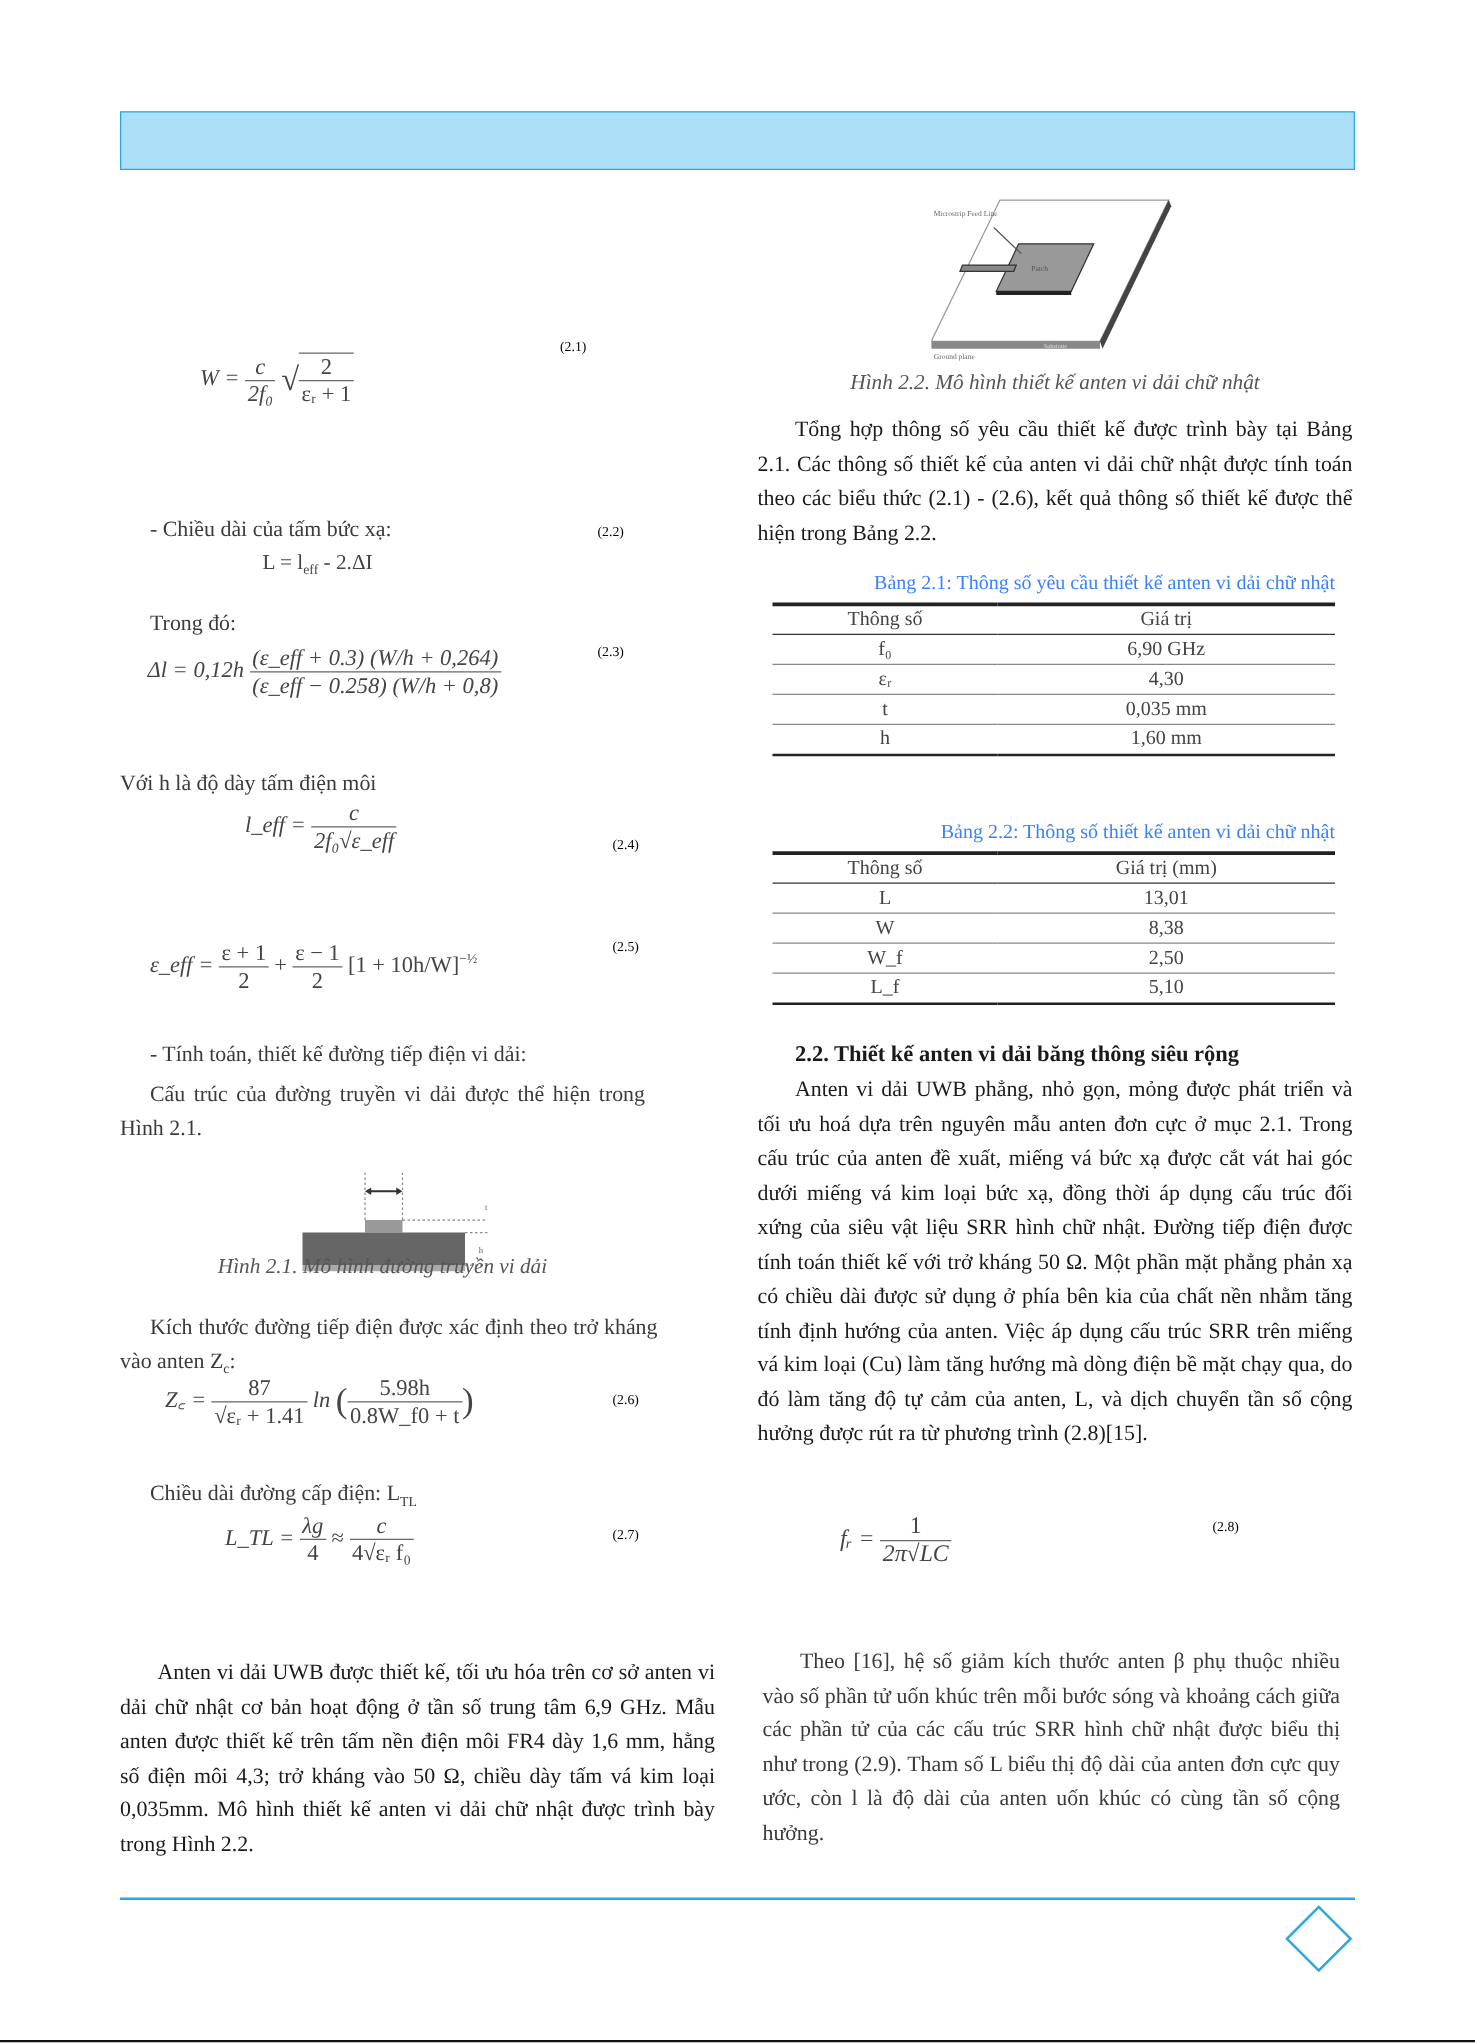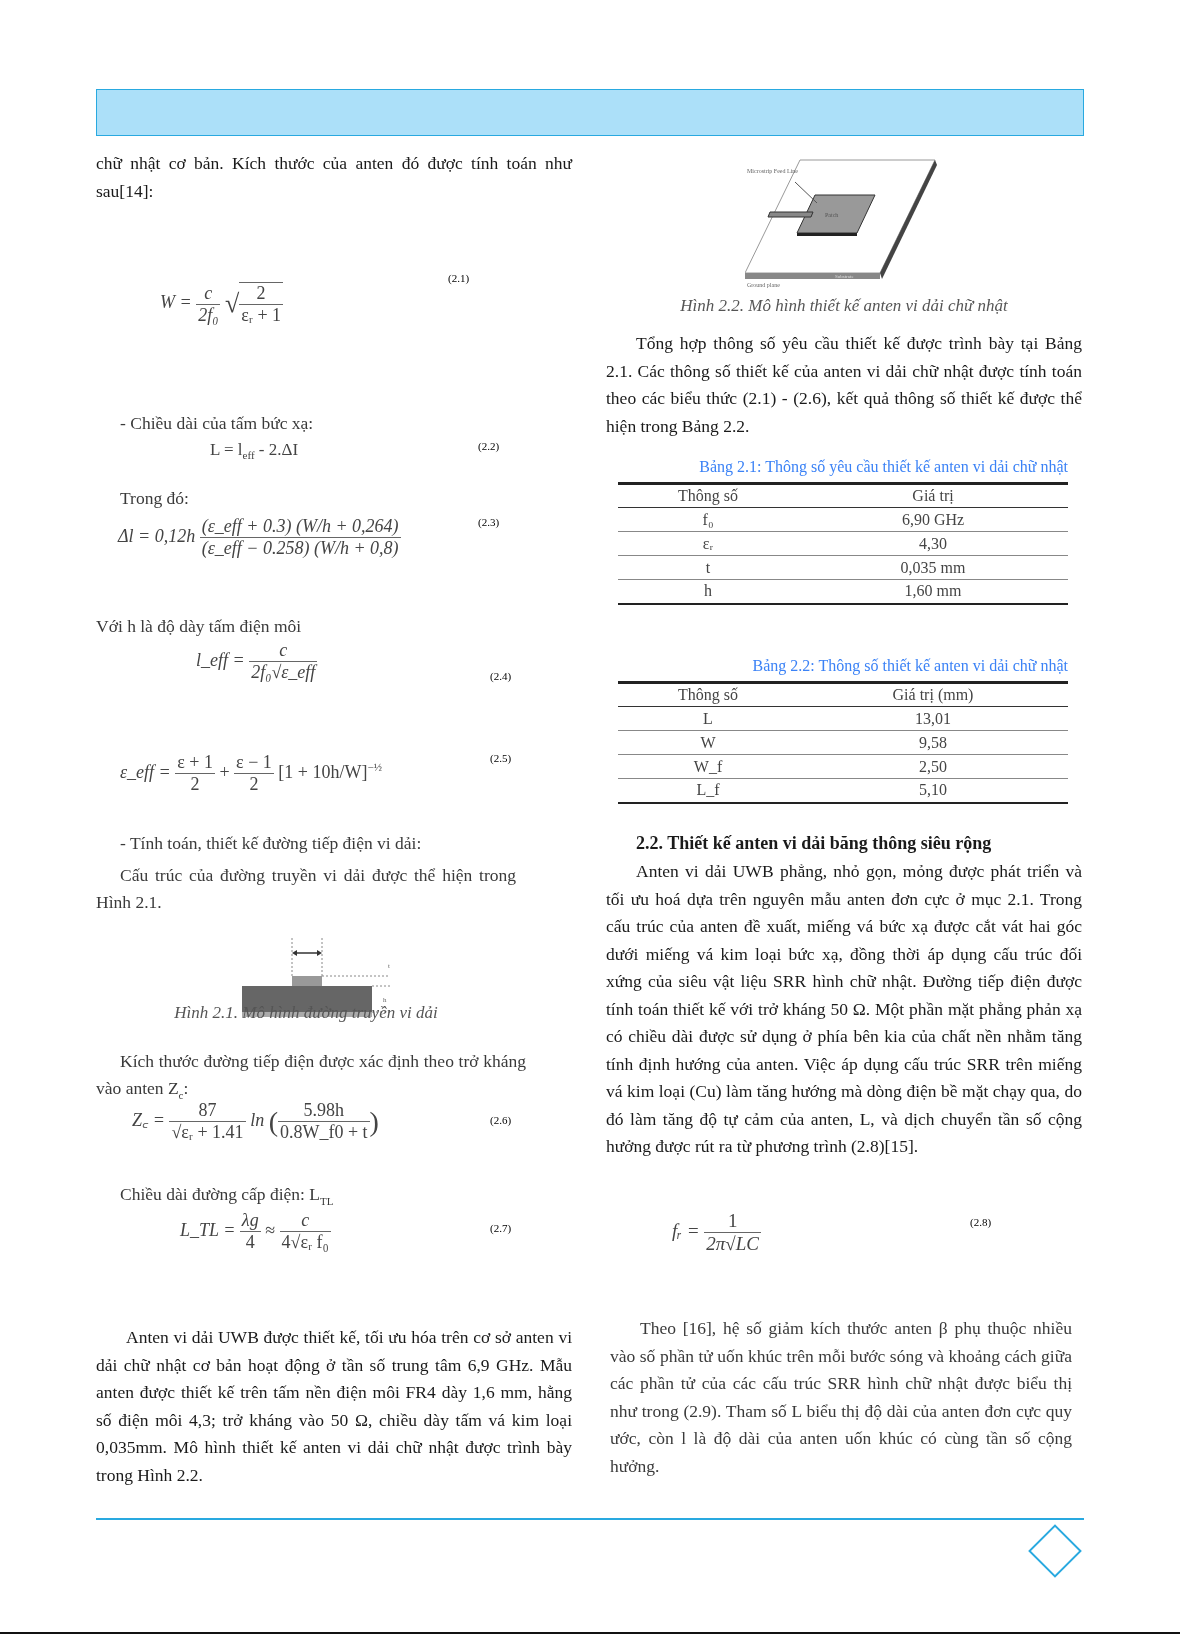--- a/index.html
+++ b/index.html
@@ -29,36 +29,35 @@
   .diamond { position: absolute; left: 1036px; top: 1532px; width: 38px; height: 38px; border: 2px solid #29a9e0; transform: rotate(45deg); }
   .bottom-line { position: absolute; left: 0; top: 1632px; width: 1180px; height: 2px; background: #111; }
   sub, sup { font-size: 11px; }
 </style>
 </head>
 <body>
 
 <div class="header-band"></div>
 
 <div class="col col-left">
-  <p class="p">chữ nhật cơ bản. Kích thước của anten đó được tính toán như sau[14]:</p>
 </div>
 
 <div class="eq" style="left:160px; top:282px;">
   <span style="font-style:italic;">W =</span>
   <span class="frac"><span class="num" style="font-style:italic;">c</span><span class="den" style="font-style:italic;">2f₀</span></span>
   <span style="font-size:26px; vertical-align:middle;">√</span><span class="frac" style="border-top:1.5px solid #666;"><span class="num">2</span><span class="den">εᵣ + 1</span></span>
 </div>
 <div class="eqnum" style="left:448px; top:272px;">(2.1)</div>
 
 <div class="abs blur" style="left:120px; top:413px; font-size:17.5px;">- Chiều dài của tấm bức xạ:</div>
 
 <div class="eq" style="left:210px; top:440px; font-size:17px;">
   <span>L = l</span><sub>eff</sub><span> - 2.ΔI</span>
 </div>
-<div class="eqnum" style="left:478px; top:440px;">(2.2)</div>
+<div class="eqnum" style="left:478px; top:420px;">(2.2)</div>
 
 <div class="abs blur" style="left:120px; top:488px; font-size:17.5px;text-align:right;">Trong đó:</div>
 
 <div class="eq" style="left:118px; top:516px;">
   <span style="font-style:italic;">Δl = 0,12h</span>
   <span class="frac"><span class="num" style="font-style:italic;">(ε_eff + 0.3) (W/h + 0,264)</span><span class="den" style="font-style:italic;">(ε_eff − 0.258) (W/h + 0,8)</span></span>
 </div>
 <div class="eqnum" style="left:478px; top:516px;">(2.3)</div>
 
 <div class="abs blur" style="left:96px; top:616px; font-size:17.5px;">Với h là độ dày tấm điện môi</div>
@@ -177,21 +176,21 @@
       <tr>
     <th>Thông số</th>
     <th>Giá trị (mm)</th>
   </tr>
   <tr>
         <td>L</td>
         <td>13,01</td>
       </tr>
   <tr>
         <td>W</td>
-        <td>9,58</td>
+        <td>8,38</td>
       </tr>
   <tr>
         <td>W_f</td>
         <td>2,50</td>
       </tr>
   <tr>
         <td>L_f</td>
         <td>5,10</td>
       </tr>
 </tbody>

